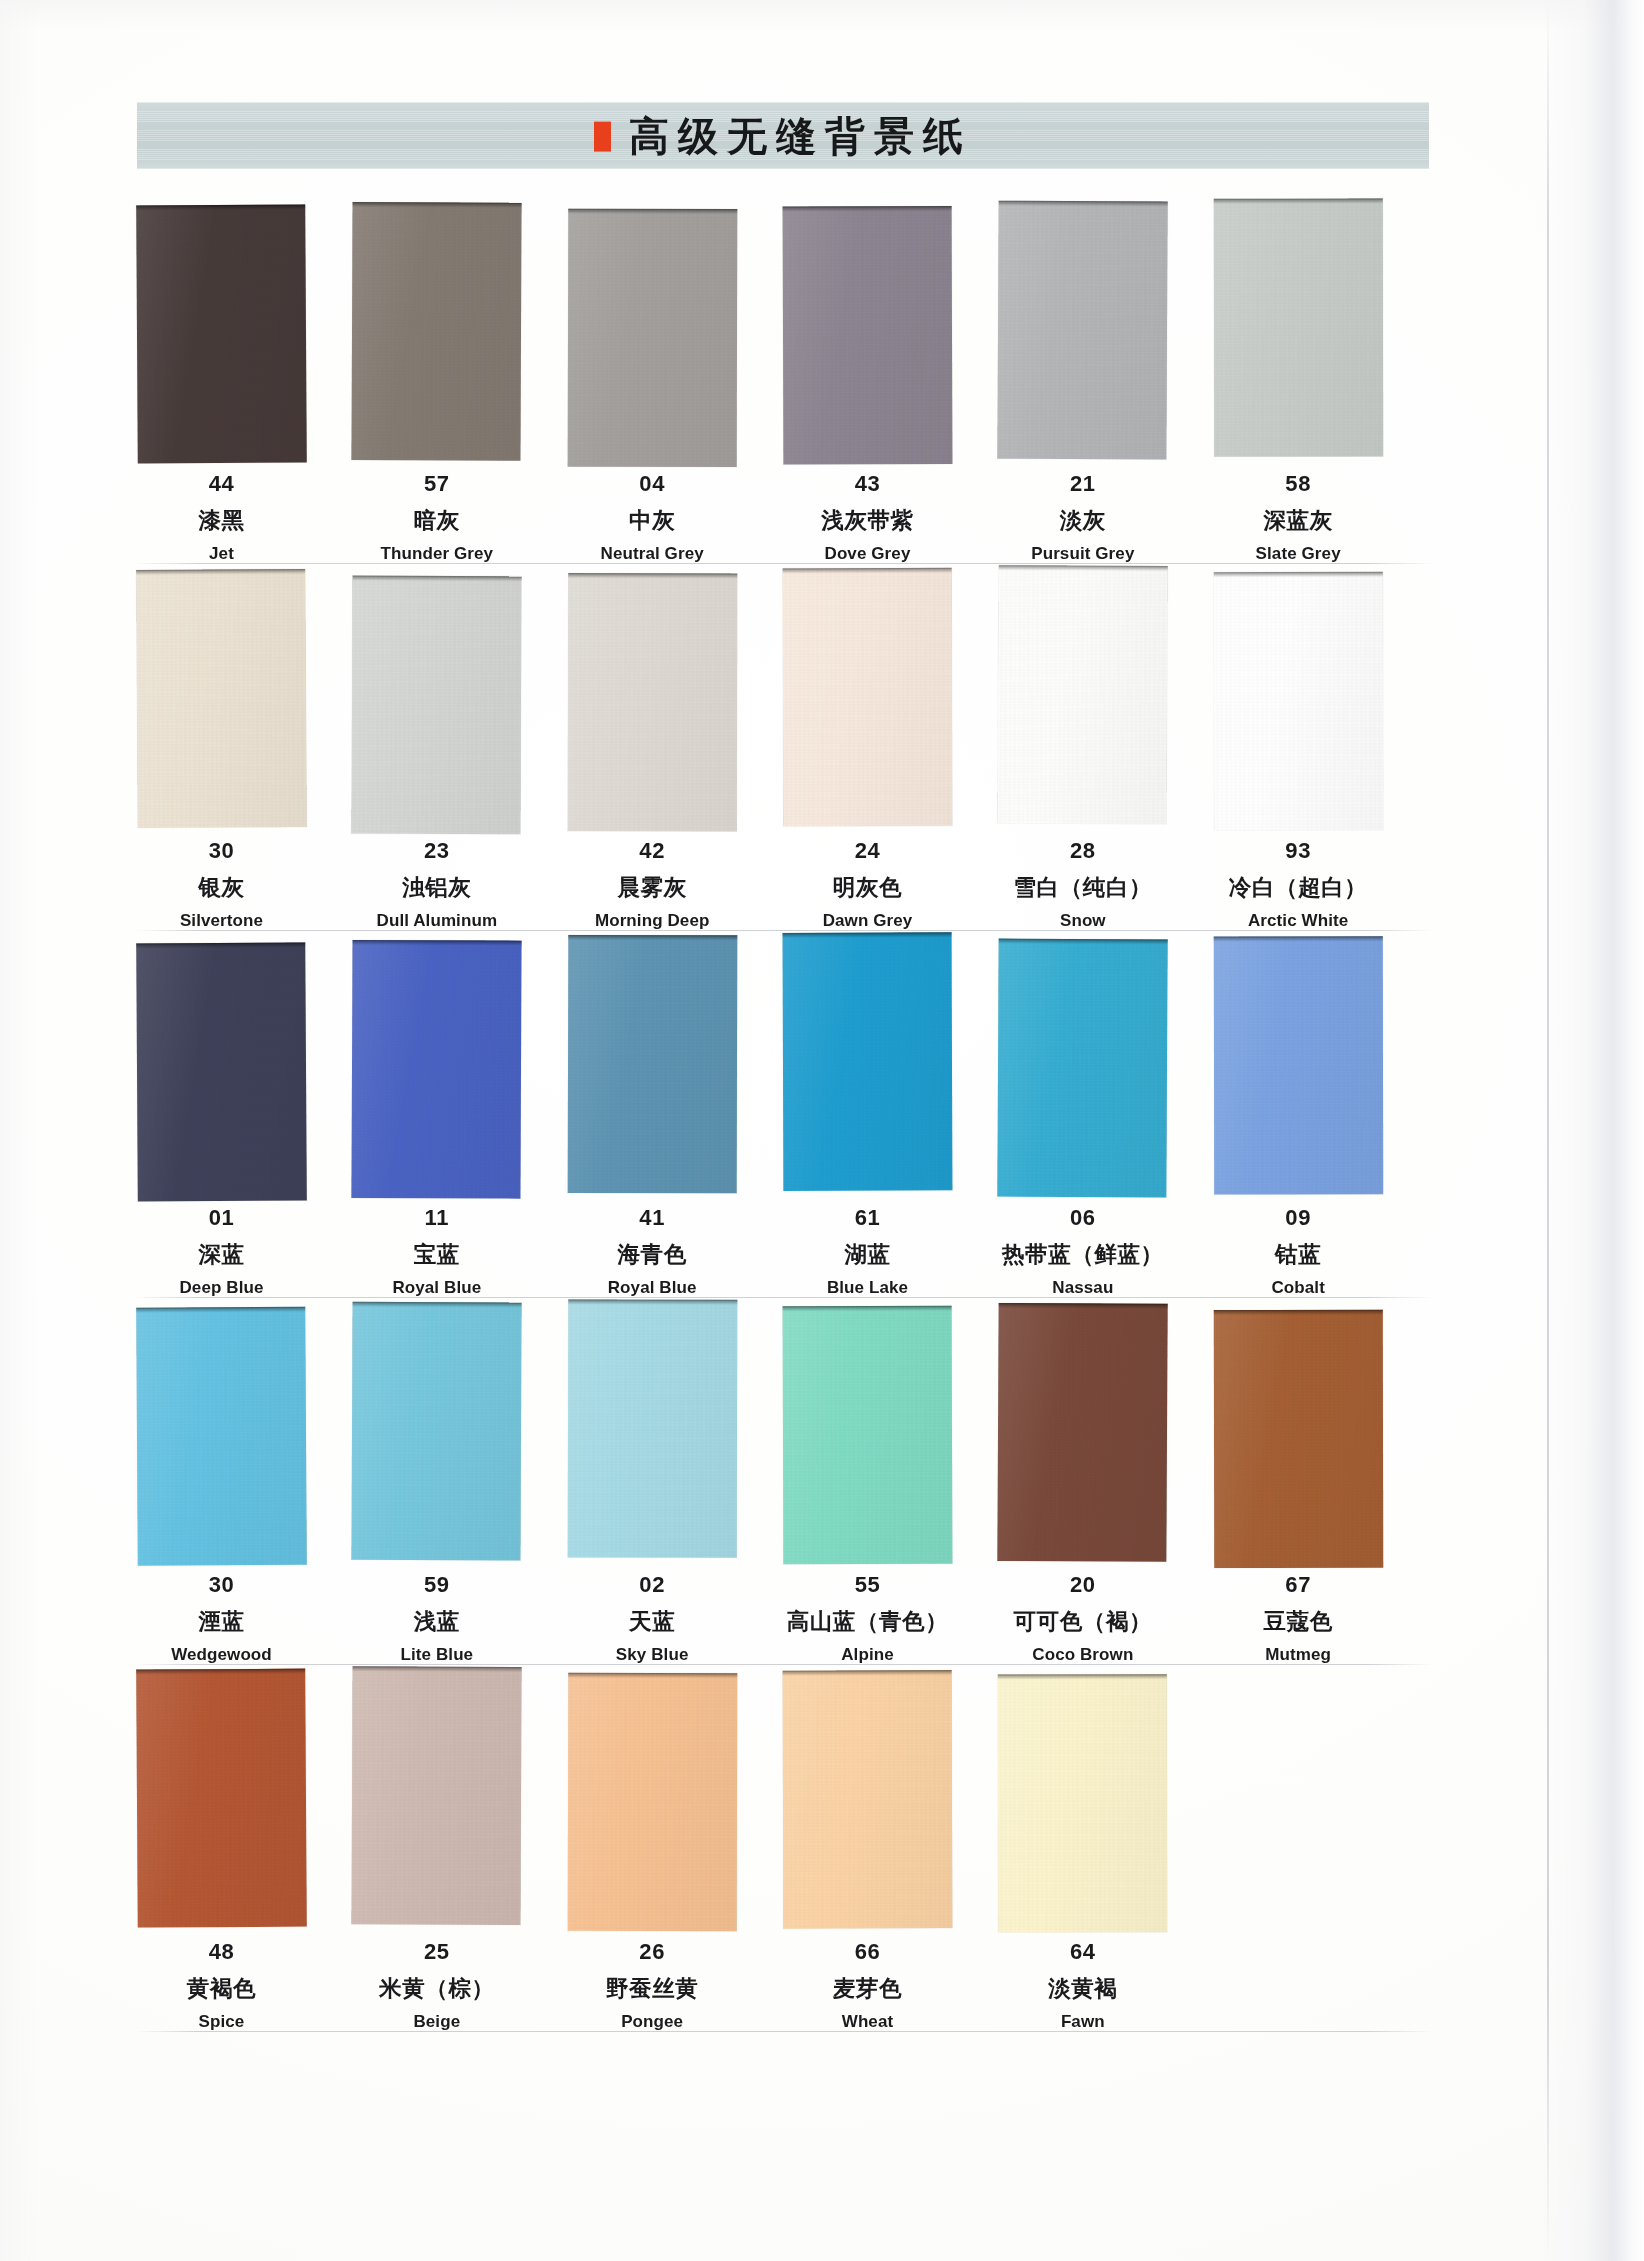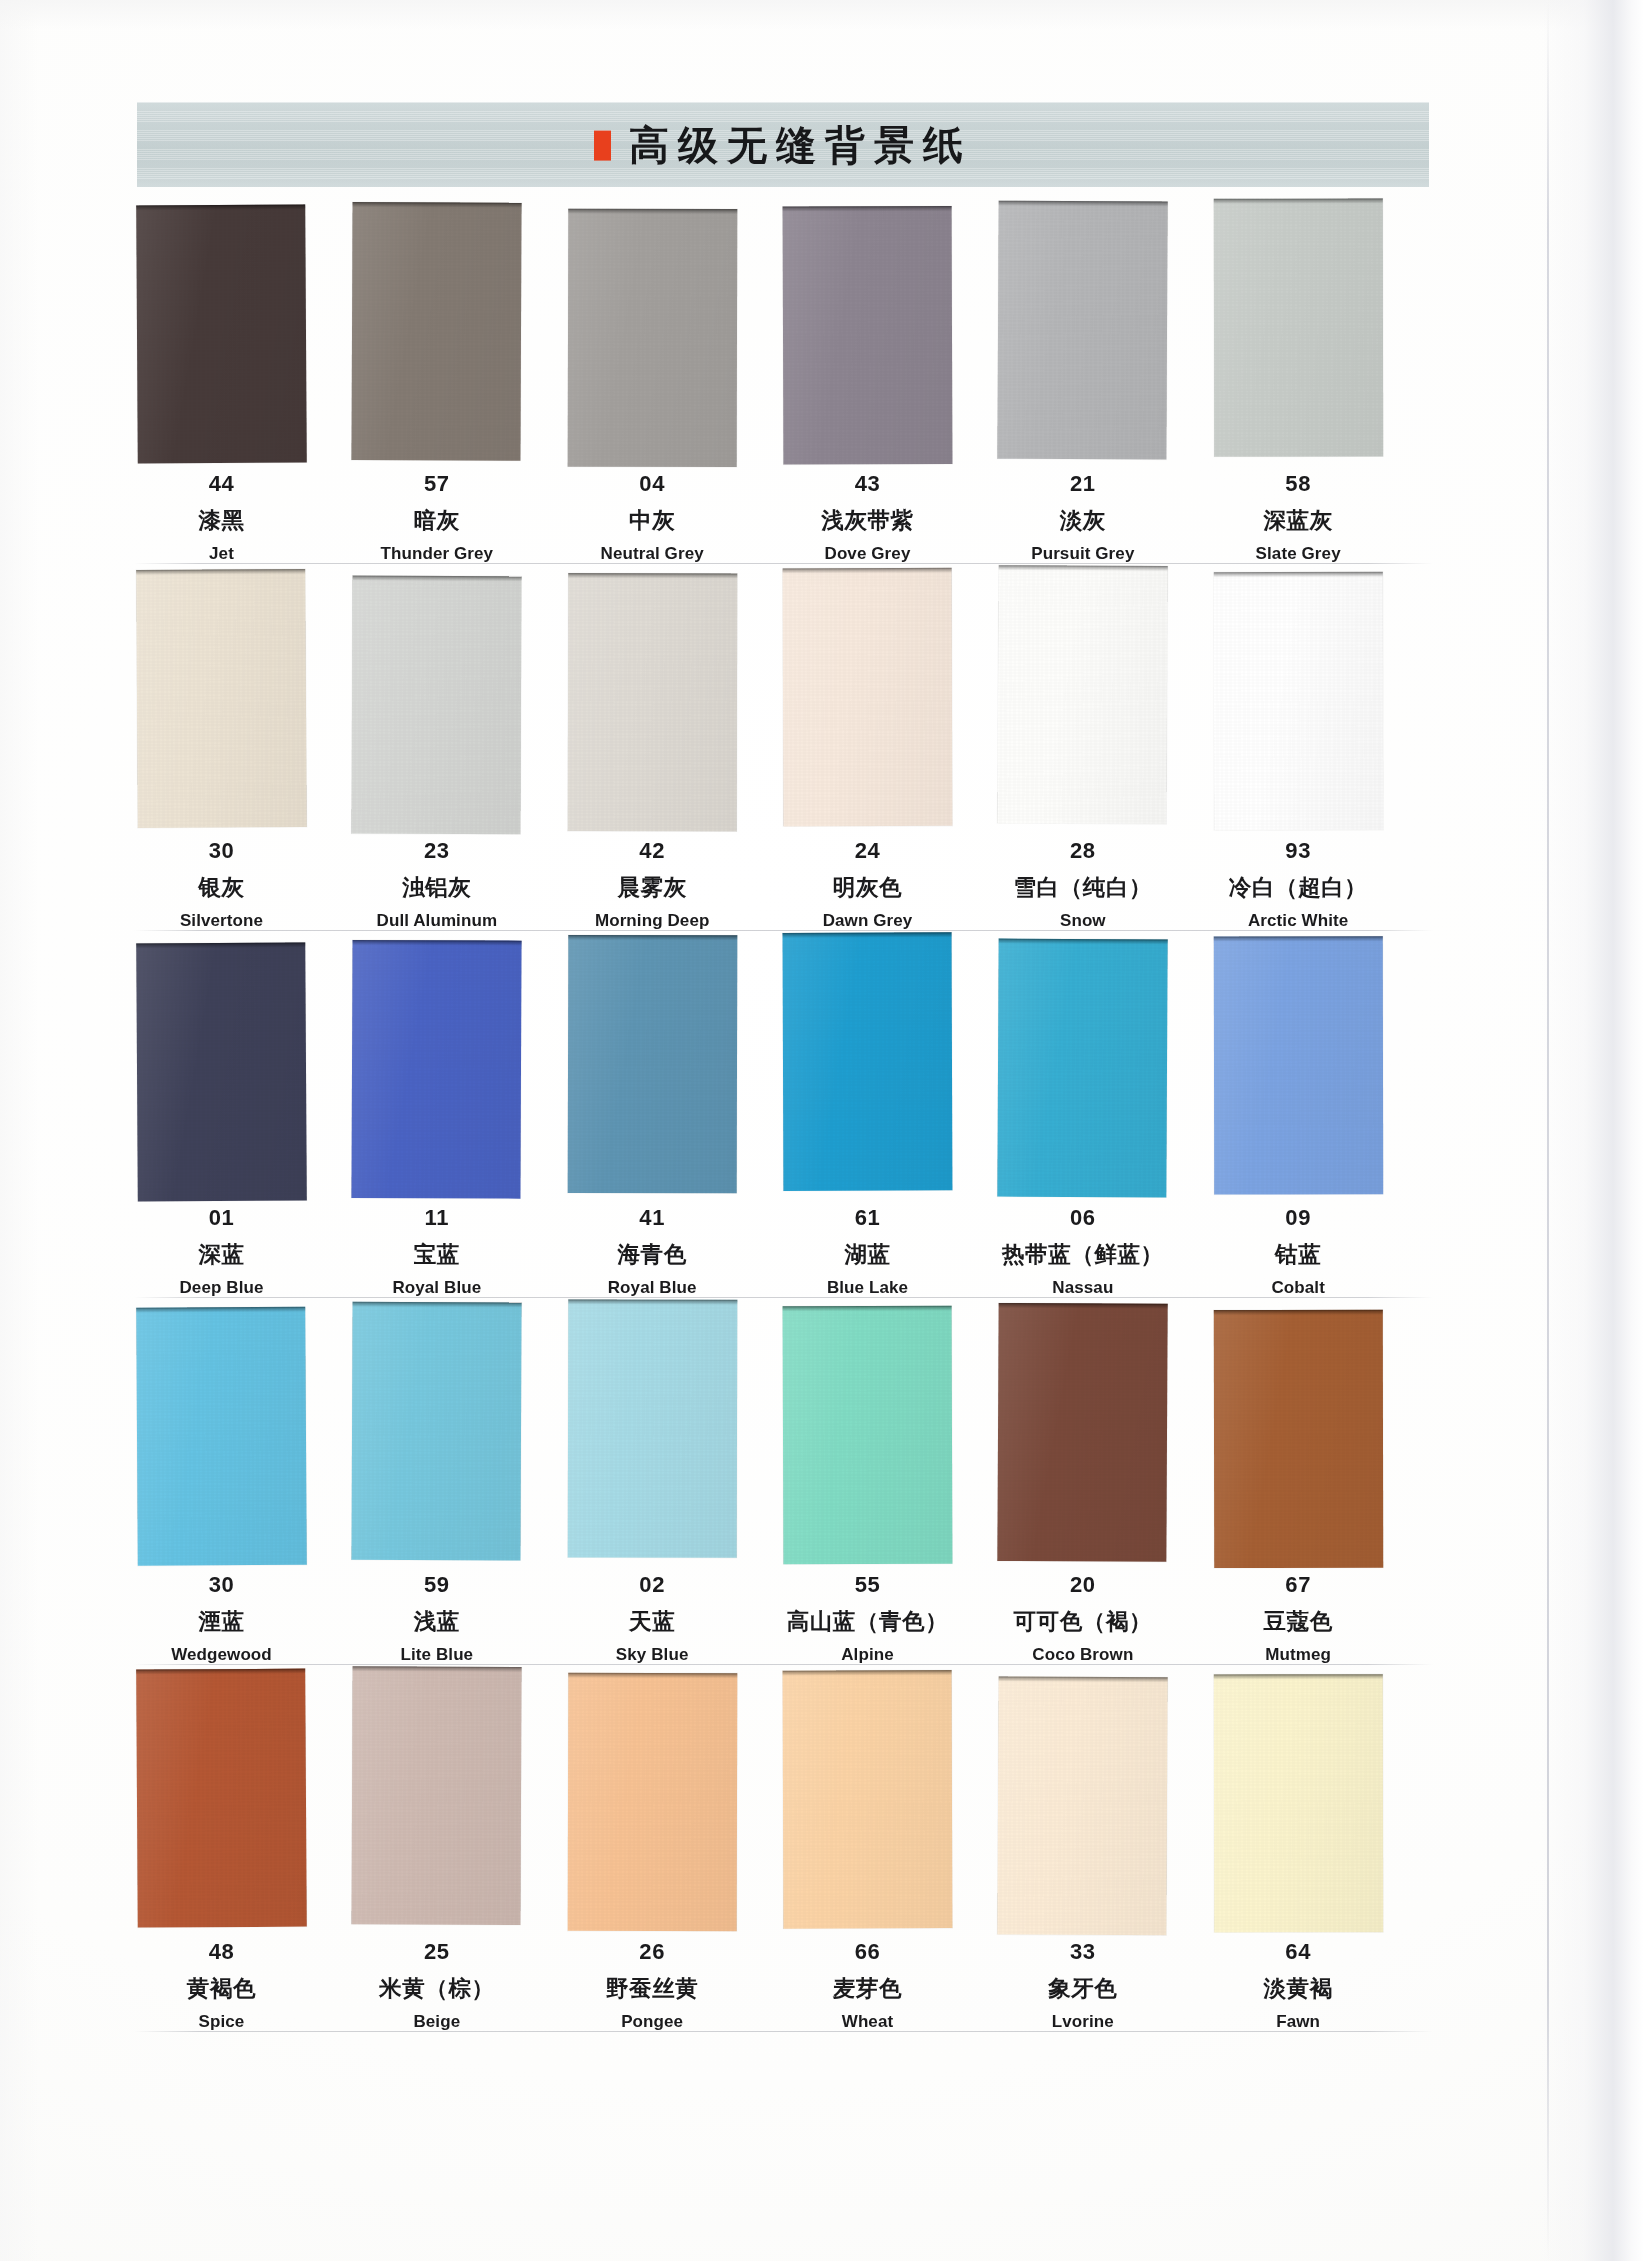--- a/index.html
+++ b/index.html
@@ -61,21 +61,21 @@
     background: linear-gradient(to top, rgba(255,255,255,0), rgba(245,245,245,0.85));
     pointer-events: none;
   }
 
   
   #banner {
     position: absolute;
     left: 137px;
     top: 102px;
     width: 1292px;
-    height: 85px;
+    height: 67px;
     background: linear-gradient(180deg, #d6dfe0 0%, #cfd9da 18%, #c8d3d4 55%, #ccd6d7 82%, #d7e0e1 100%);
     box-shadow: inset 0 0.6px 0 rgba(255,255,255,0.45);
     display: flex;
     align-items: center;
     justify-content: center;
   }
   #banner::after {
     content: "";
     position: absolute;
     inset: 0;
@@ -649,34 +649,20 @@
               <div class="chip-topedge"></div>
             </div>
           </div>
           <div class="labels">
             <div class="lbl-code">66</div>
             <div class="lbl-cn">麦芽色</div>
             <div class="lbl-en">Wheat</div>
           </div>
         </div>
         <div class="cell">
-          <div class="chip-wrap" style="transform: rotate(0.3deg) translateY(3.9px);">
-            <div class="chip" style="background: rgb(251, 235, 213);">
-              <div class="chip-grain"></div>
-              <div class="chip-sheen"></div>
-              <div class="chip-topedge"></div>
-            </div>
-          </div>
-          <div class="labels">
-            <div class="lbl-code">33</div>
-            <div class="lbl-cn">象牙色</div>
-            <div class="lbl-en">Lvorine</div>
-          </div>
-        </div>
-        <div class="cell">
           <div class="chip-wrap" style="transform: rotate(-0.1deg) translateY(1.3px);">
             <div class="chip" style="background: rgb(251, 244, 205);">
               <div class="chip-grain"></div>
               <div class="chip-sheen"></div>
               <div class="chip-topedge"></div>
             </div>
           </div>
           <div class="labels">
             <div class="lbl-code">64</div>
             <div class="lbl-cn">淡黄褐</div>

